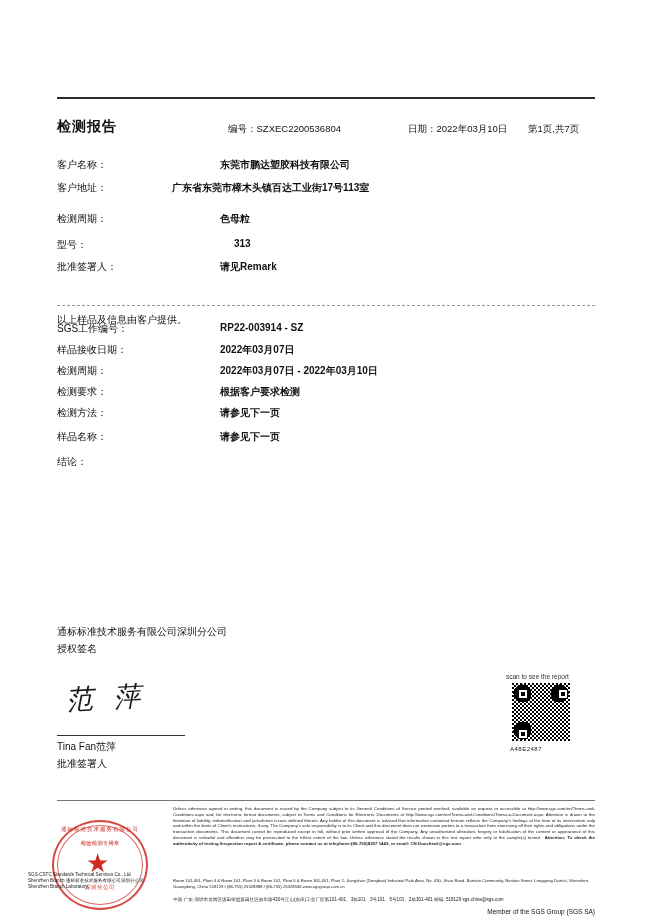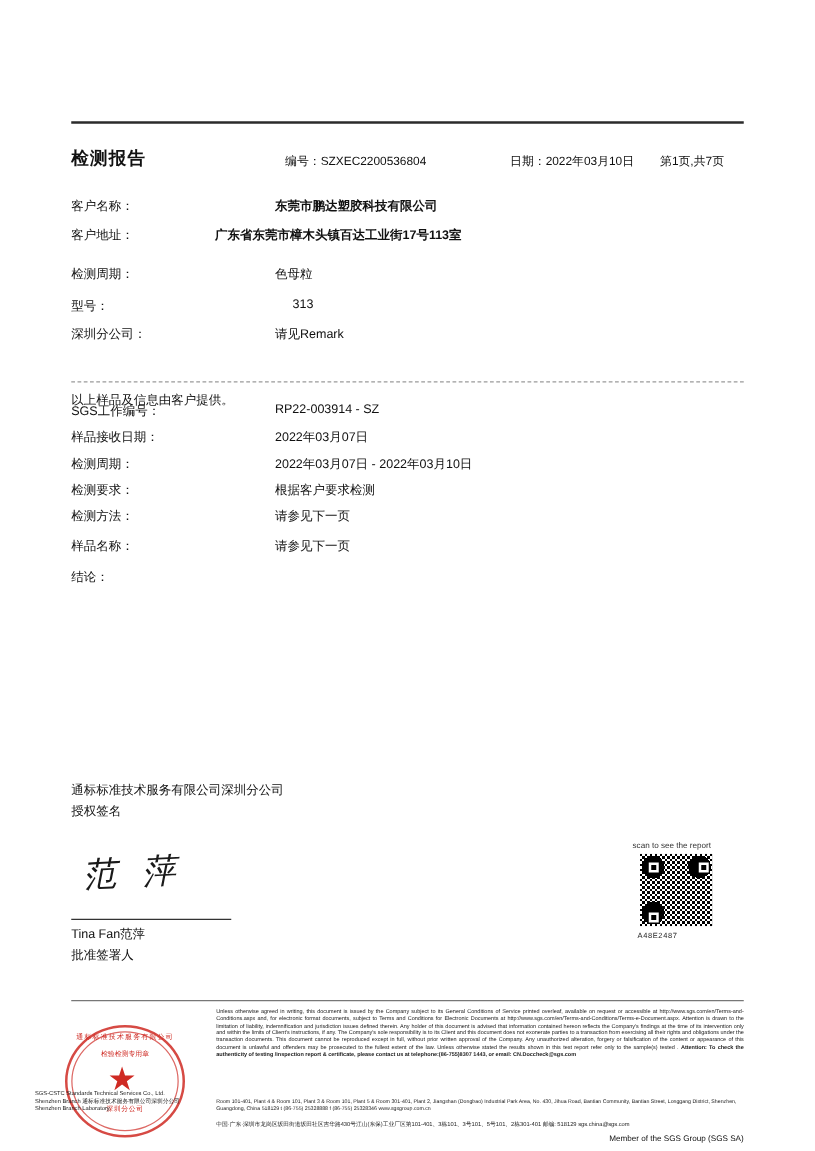--- a/index.html
+++ b/index.html
@@ -86,20 +86,21 @@
     top: 0;
     width: 160px;
     white-space: nowrap;
   }
   .field .val {
     position: absolute;
     left: 163px;
     top: 0;
     width: 400px;
     white-space: nowrap;
+    font-weight: bold;
   }
 
   .note {
     position: absolute;
     left: 57px;
     font-size: 10px;
     color: #111;
     margin-top: 32px;
   }
 
@@ -363,21 +364,21 @@
   </div>
   <div class="field" style="top:212px; left:57px;">
     <span class="lbl">检测周期：</span>
     <span class="val" style="left:163px;">色母粒</span>
   </div>
   <div class="field" style="top:238px; left:57px;">
     <span class="lbl">型号：</span>
     <span class="val" style="left:163px;margin-left:14px;">313</span>
   </div>
   <div class="field" style="top:260px; left:57px;">
-    <span class="lbl">深圳分公司：</span>
+    <span class="lbl">批准签署人：</span>
     <span class="val" style="left:163px;">请见Remark</span>
   </div>
 
   <div class="note" style="top:281px;">以上样品及信息由客户提供。</div>
 
   <div class="dashed" style="top:305px;"></div>
 
   <div class="field" style="top:322px; left:57px;">
     <span class="lbl">SGS工作编号：</span>
     <span class="val">RP22-003914 - SZ</span>

